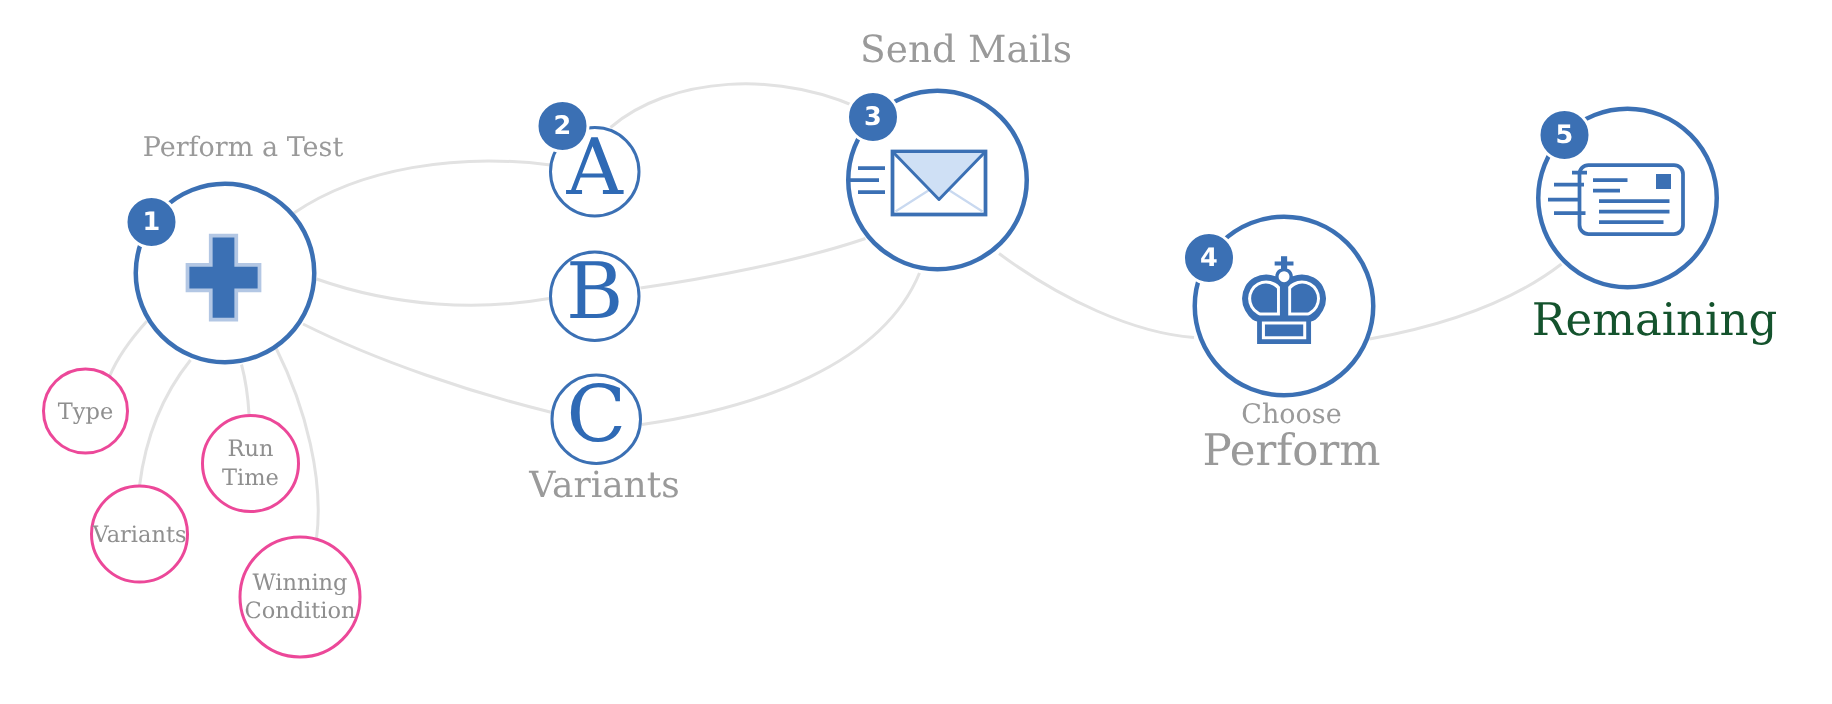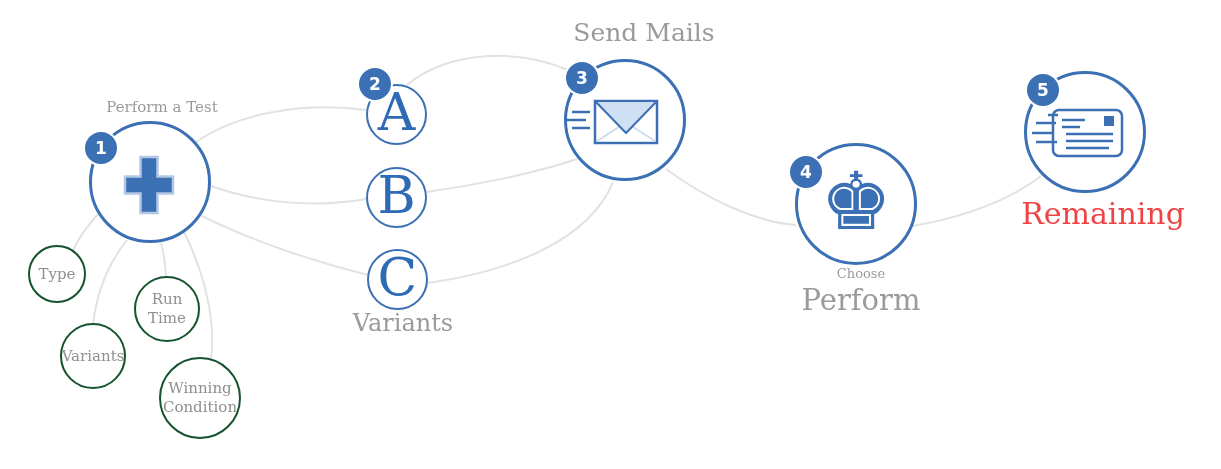--- a/index.html
+++ b/index.html
@@ -10,38 +10,38 @@
   #connectors { position:absolute; left:0; top:0; z-index:0; }
   .node {
     position:absolute; box-sizing:border-box; border-radius:50%;
     background:#ffffff; border:3px solid #3b70b4; z-index:2;
     display:flex; align-items:center; justify-content:center;
   }
   .node.small { border-width:2.5px; }
   .node svg.icon-svg { position:absolute; left:-3px; top:-3px; }
   .option {
     position:absolute; box-sizing:border-box; border-radius:50%;
-    background:#ffffff; border:2px solid #14532d; z-index:1;
+    background:#ffffff; border:2px solid #ec4899; z-index:1;
     display:flex; align-items:center; justify-content:center;
     text-align:center; color:#8f8f8f; font-size:15px; line-height:1.25;
   }
   .badge {
     position:absolute; z-index:3; box-sizing:content-box;
     width:32px; height:32px; border-radius:50%;
     background:#3b70b4; border:2.5px solid #ffffff;
     color:#ffffff; font-family:"DejaVu Sans", sans-serif;
     font-weight:bold; font-size:17px;
     display:flex; align-items:center; justify-content:center;
   }
   .variant-letter {
     color:#2f6ab5; font-size:52px; line-height:1; padding-bottom:6px;
   }
   .lbl { position:absolute; z-index:2; transform:translateX(-50%);
          color:#9a9a9a; white-space:nowrap; }
-  .lbl.blue { color:#ef4444; }
+  .lbl.blue { color:#14532d; }
   .king-glyph {
     font-family:"DejaVu Sans", sans-serif; color:#3b70b4;
     font-size:80px; line-height:1; margin-top:-4px;
   }
 </style>
 </head>
 <body>
 
 <div id="stage">
 
@@ -55,21 +55,21 @@
       <path d="M161 243 Q165 258 166 276"></path>
       <path d="M184 232 C204 272 216 320 211 359"></path>
       <path d="M407 85 C445 52 520 44 583 77"></path>
       <path d="M427 192 C470 186 533 174 577 159"></path>
       <path d="M428 283 C505 272 588 243 613 182"></path>
       <path d="M666 169 C708 200 756 222 796 225"></path>
       <path d="M913 226 C952 219 1002 206 1041 176"></path>
     </g>
   </svg>
 
-  <div class="lbl" style="left:162px; top:98px; font-size:15px;">Perform a Test</div>
+  <div class="lbl" style="left:162px; top:88px; font-size:18px;">Perform a Test</div>
   <div class="node" style="left:89px; top:121px; width:122px; height:122px;">
     <svg class="icon-svg" width="122" height="122" viewBox="0 0 122 122">
       <path d="M51.5 36 h17 v19.5 h15.5 v17 h-15.5 v19.5 h-17 v-19.5 h-15.5 v-17 h15.5 Z" fill="#3b70b4" stroke="#b3c7e4" stroke-width="2.5"></path>
     </svg>
   </div>
   <div class="badge" style="left:83px; top:130px;">1</div>
 
   <div class="option" style="left:28px; top:245px; width:58px; height:58px;">
     <span>Type</span>
   </div>
@@ -109,21 +109,21 @@
       <path d="M31 42 L93 42 L62 74 Z" fill="#cfe0f5" stroke="#3b70b4" stroke-width="2" stroke-linejoin="round"></path>
       <path d="M8 53 H26 M2 61 H22 M8 69 H26" stroke="#3b70b4" stroke-width="2.5"></path>
     </svg>
   </div>
   <div class="badge" style="left:564px; top:60px;">3</div>
 
   <div class="node" style="left:795px; top:143px; width:122px; height:122px;">
     <span class="king-glyph">♚</span>
   </div>
   <div class="badge" style="left:788px; top:154px;">4</div>
-  <div class="lbl" style="left:861px; top:266px; font-size:13px;">Choose</div>
+  <div class="lbl" style="left:861px; top:266px; font-size:18px;">Choose</div>
   <div class="lbl" style="left:861px; top:283px; font-size:29px;">Perform</div>
 
   <div class="node" style="left:1024px; top:71px; width:122px; height:122px;">
     <svg class="icon-svg" width="122" height="122" viewBox="0 0 122 122">
       <rect x="29" y="39" width="69" height="46" rx="6" fill="#ffffff" stroke="#3b70b4" stroke-width="2.5"></rect>
       <path d="M38 49 H61 M38 56 H56" stroke="#3b70b4" stroke-width="2.5"></path>
       <rect x="80" y="45" width="10" height="10" fill="#3b70b4"></rect>
       <path d="M42 63 H89 M42 70 H89 M42 77 H85" stroke="#3b70b4" stroke-width="2.5"></path>
       <path d="M24 44 H34 M12 52 H32 M8 62 H28 M12 71 H33" stroke="#3b70b4" stroke-width="2.5"></path>
     </svg>

